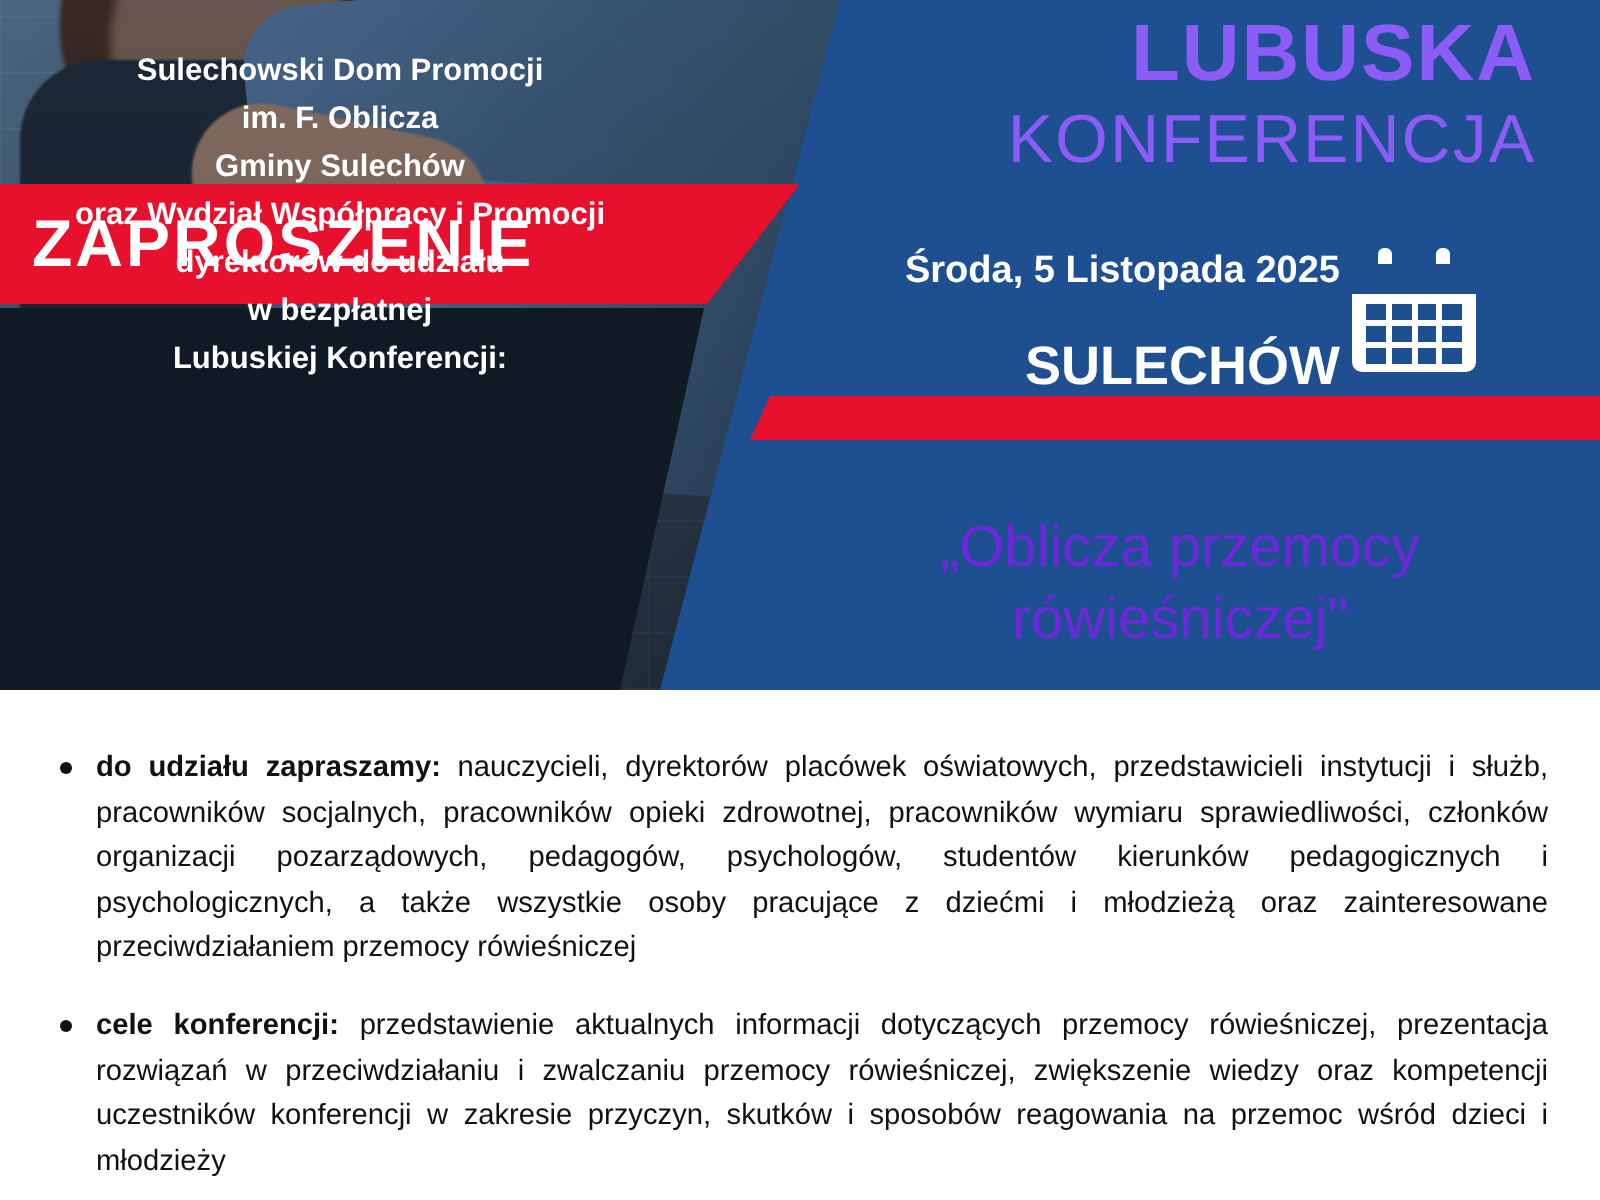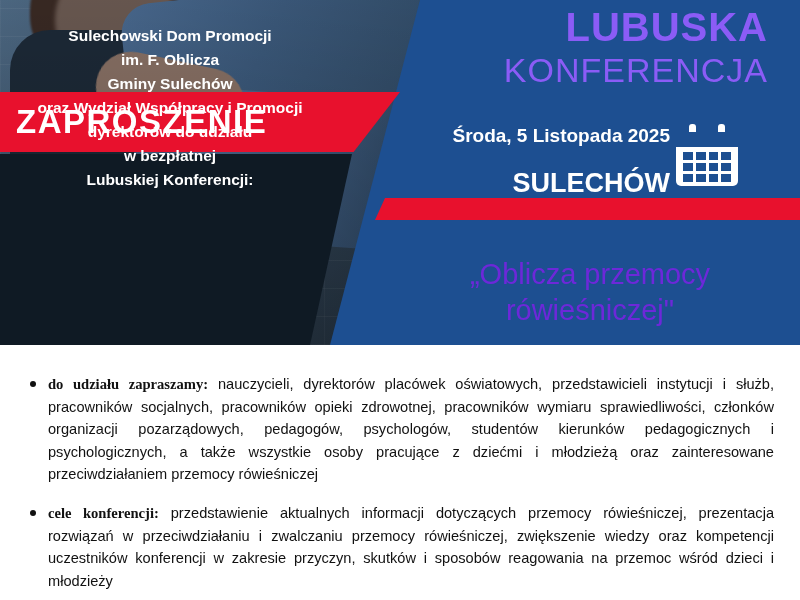--- a/index.html
+++ b/index.html
@@ -306,21 +306,20 @@
     position: absolute;
     left: 4px;
     top: 8px;
     width: 6px;
     height: 6px;
     border-radius: 50%;
     background: #111111;
   }
   .bullet-lead {
     font-weight: bold;
-    font-family: Liberation Serif, serif;
   }
 </style>
 </head>
 <body>
 
 <div class="poster">
 
   <div class="top">
 
     <div class="photo">

